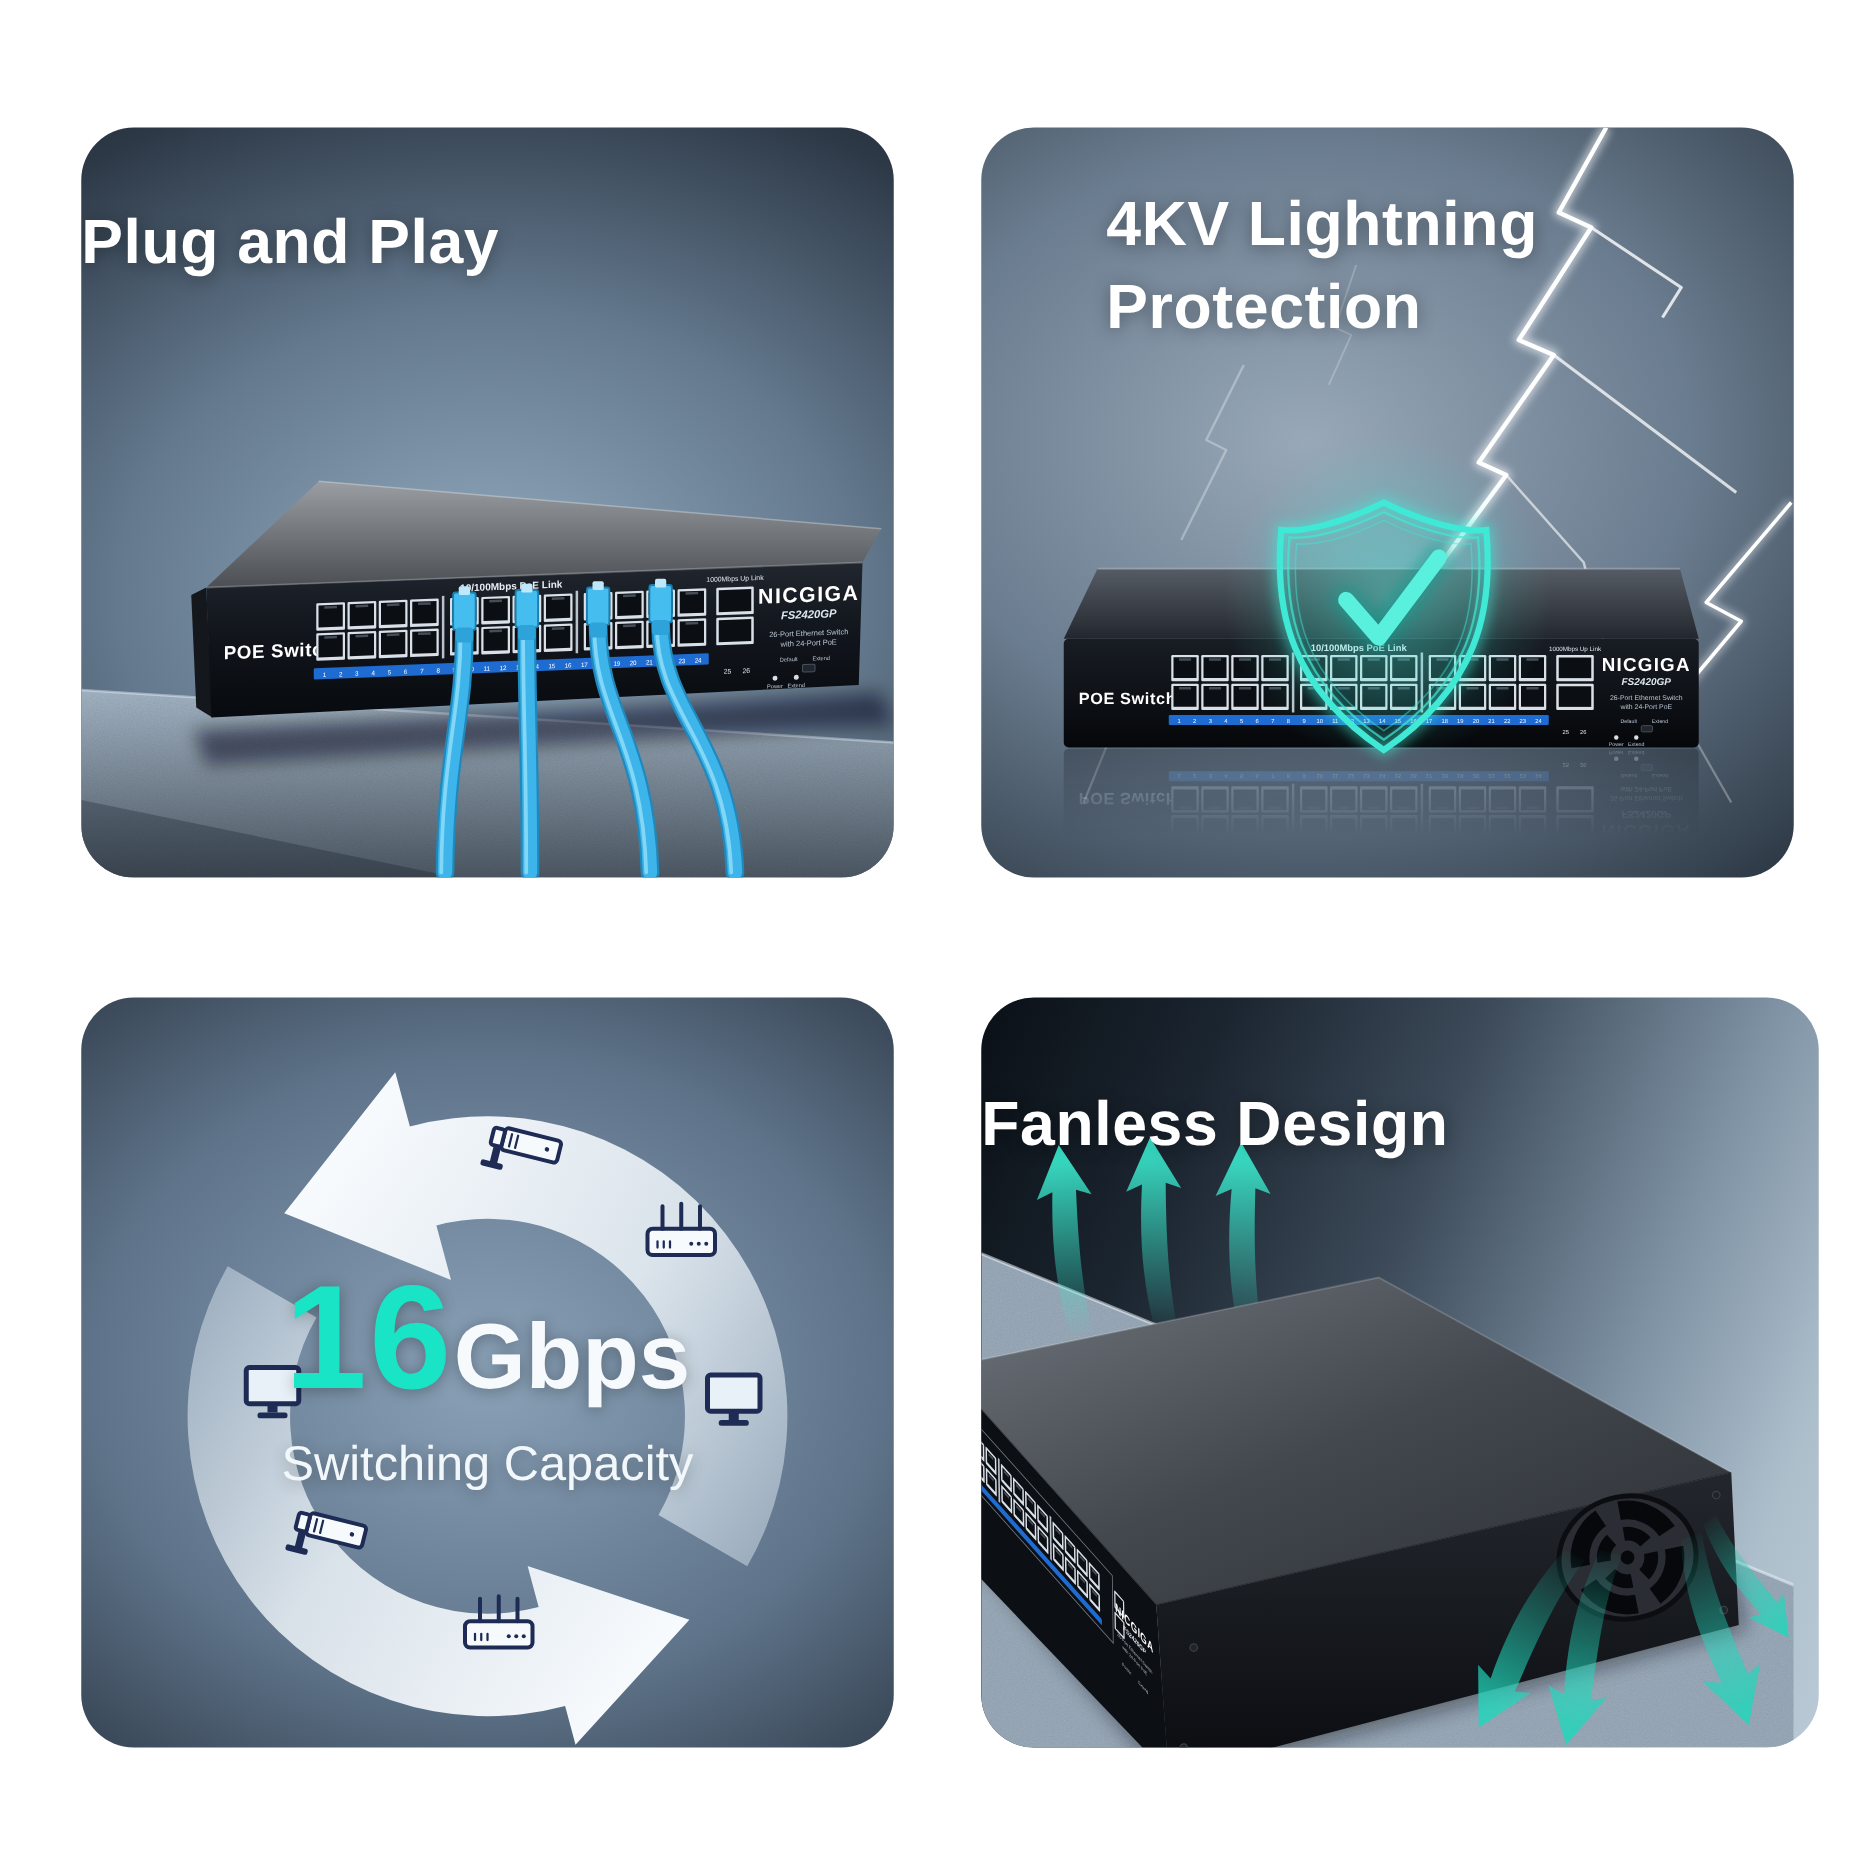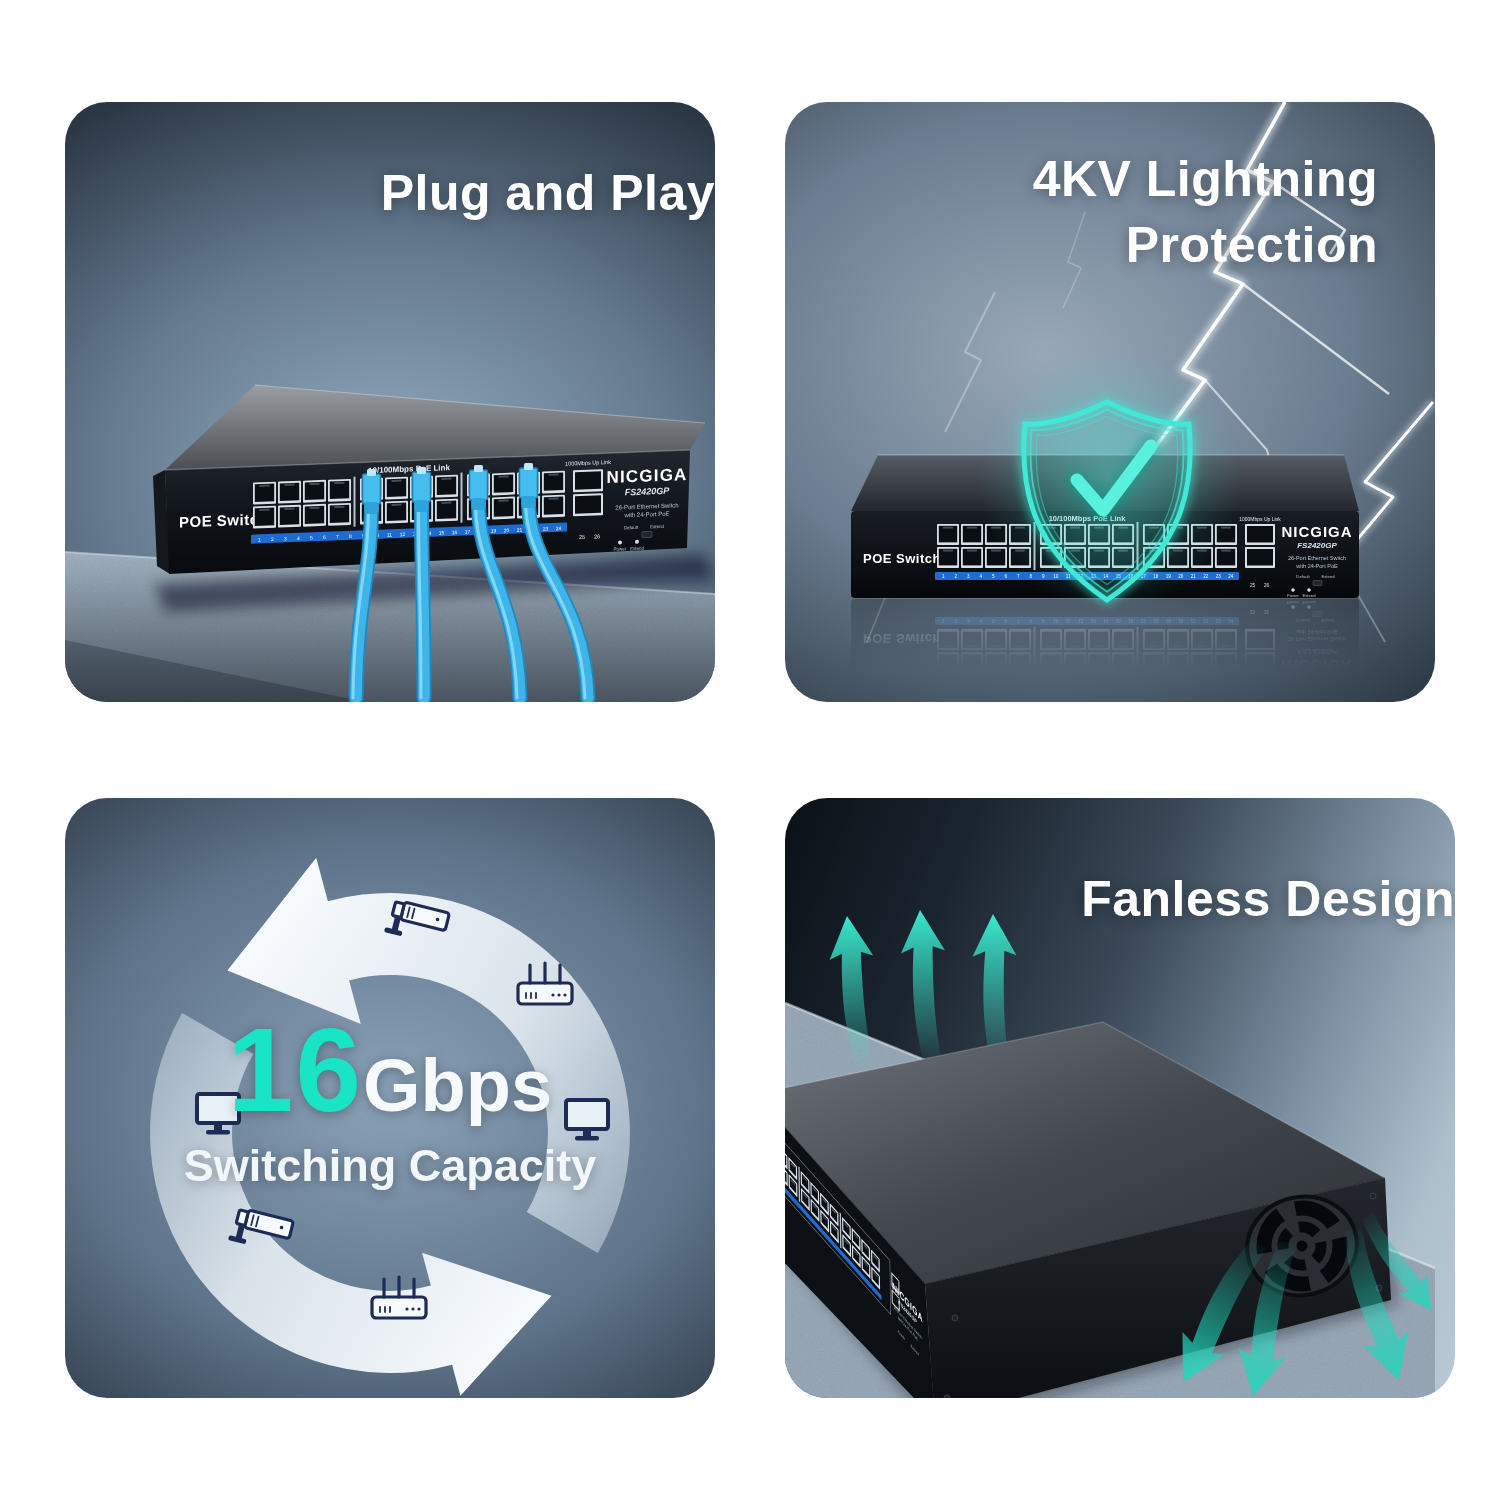--- a/index.html
+++ b/index.html
@@ -4,32 +4,32 @@
 <style>
   html,body{margin:0;padding:0;background:#ffffff;}
   .canvas{position:relative;width:1500px;height:1500px;background:#ffffff;overflow:hidden;
           font-family:"Liberation Sans",sans-serif;}
   .panel{position:absolute;width:650px;height:600px;border-radius:42px;overflow:hidden;}
   .tl{left:65px;top:102px;background:radial-gradient(120% 100% at 50% 62%, #93aabf 0%, #64798e 38%, #2d3947 70%, #0d141d 100%);}
   .tr{left:785px;top:102px;background:radial-gradient(125% 105% at 40% 42%, #98a8b8 0%, #6a7c8f 38%, #2c3844 72%, #0c1219 100%);}
   .bl{left:65px;top:798px;background:radial-gradient(115% 100% at 50% 50%, #8aa1b7 0%, #5f748a 42%, #2a3542 74%, #0e1620 100%);}
   .br{left:785px;top:798px;background:linear-gradient(112deg, #0a1016 0%, #1b2530 22%, #3c4a59 45%, #7e92a4 70%, #aebfcc 88%, #b9c9d6 100%);padding-left:20px;}
   .scene{position:absolute;left:0;top:0;width:650px;height:600px;font-family:"Liberation Sans",sans-serif;}
-  .panel-title{position:absolute;left:0;right:0;margin:0;text-align:right;color:#ffffff;
+  .panel-title{position:absolute;left:0;right:0;margin:0;text-align:left;color:#ffffff;
                font-size:50px;font-weight:700;letter-spacing:.5px;z-index:6;
                text-shadow:0 2px 14px rgba(0,0,0,.35);}
   .tl .panel-title{top:62px;}
-  .tr .panel-title{top:44px;line-height:1.32;padding:0 57px;}
+  .tr .panel-title{top:44px;line-height:1.32;padding:0 100px;}
   .br .panel-title{top:72px;}
   .cap-text{position:absolute;left:0;right:0;top:204px;text-align:center;z-index:6;
             text-shadow:0 2px 12px rgba(0,0,0,.3);}
   .cap-line1{font-size:0;}
   .cap-val{font-size:118px;font-weight:700;color:#19e4c5;letter-spacing:2px;}
   .cap-unit{font-size:74px;font-weight:700;color:#f6fafd;}
-  .cap-caption{font-size:45px;font-weight:700;color:#f2f7fb;margin-top:2px;}
+  .cap-caption{font-size:39px;font-weight:400;color:#f2f7fb;margin-top:12px;}
   svg text{font-family:"Liberation Sans",sans-serif;}
 </style>
 </head>
 <body>
 
 <div class="canvas">
 
   <section class="panel tl">
     <h2 class="panel-title">Plug and Play</h2>
     <svg class="scene" viewBox="0 0 650 600">

